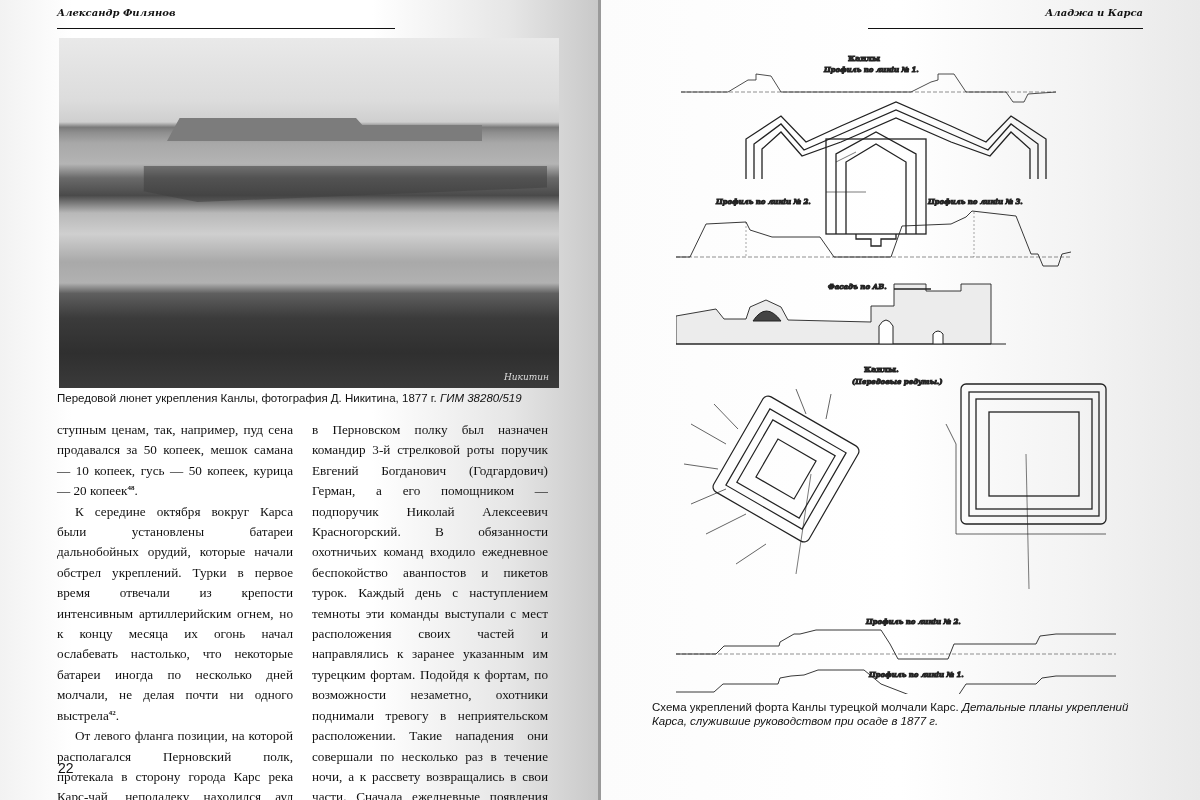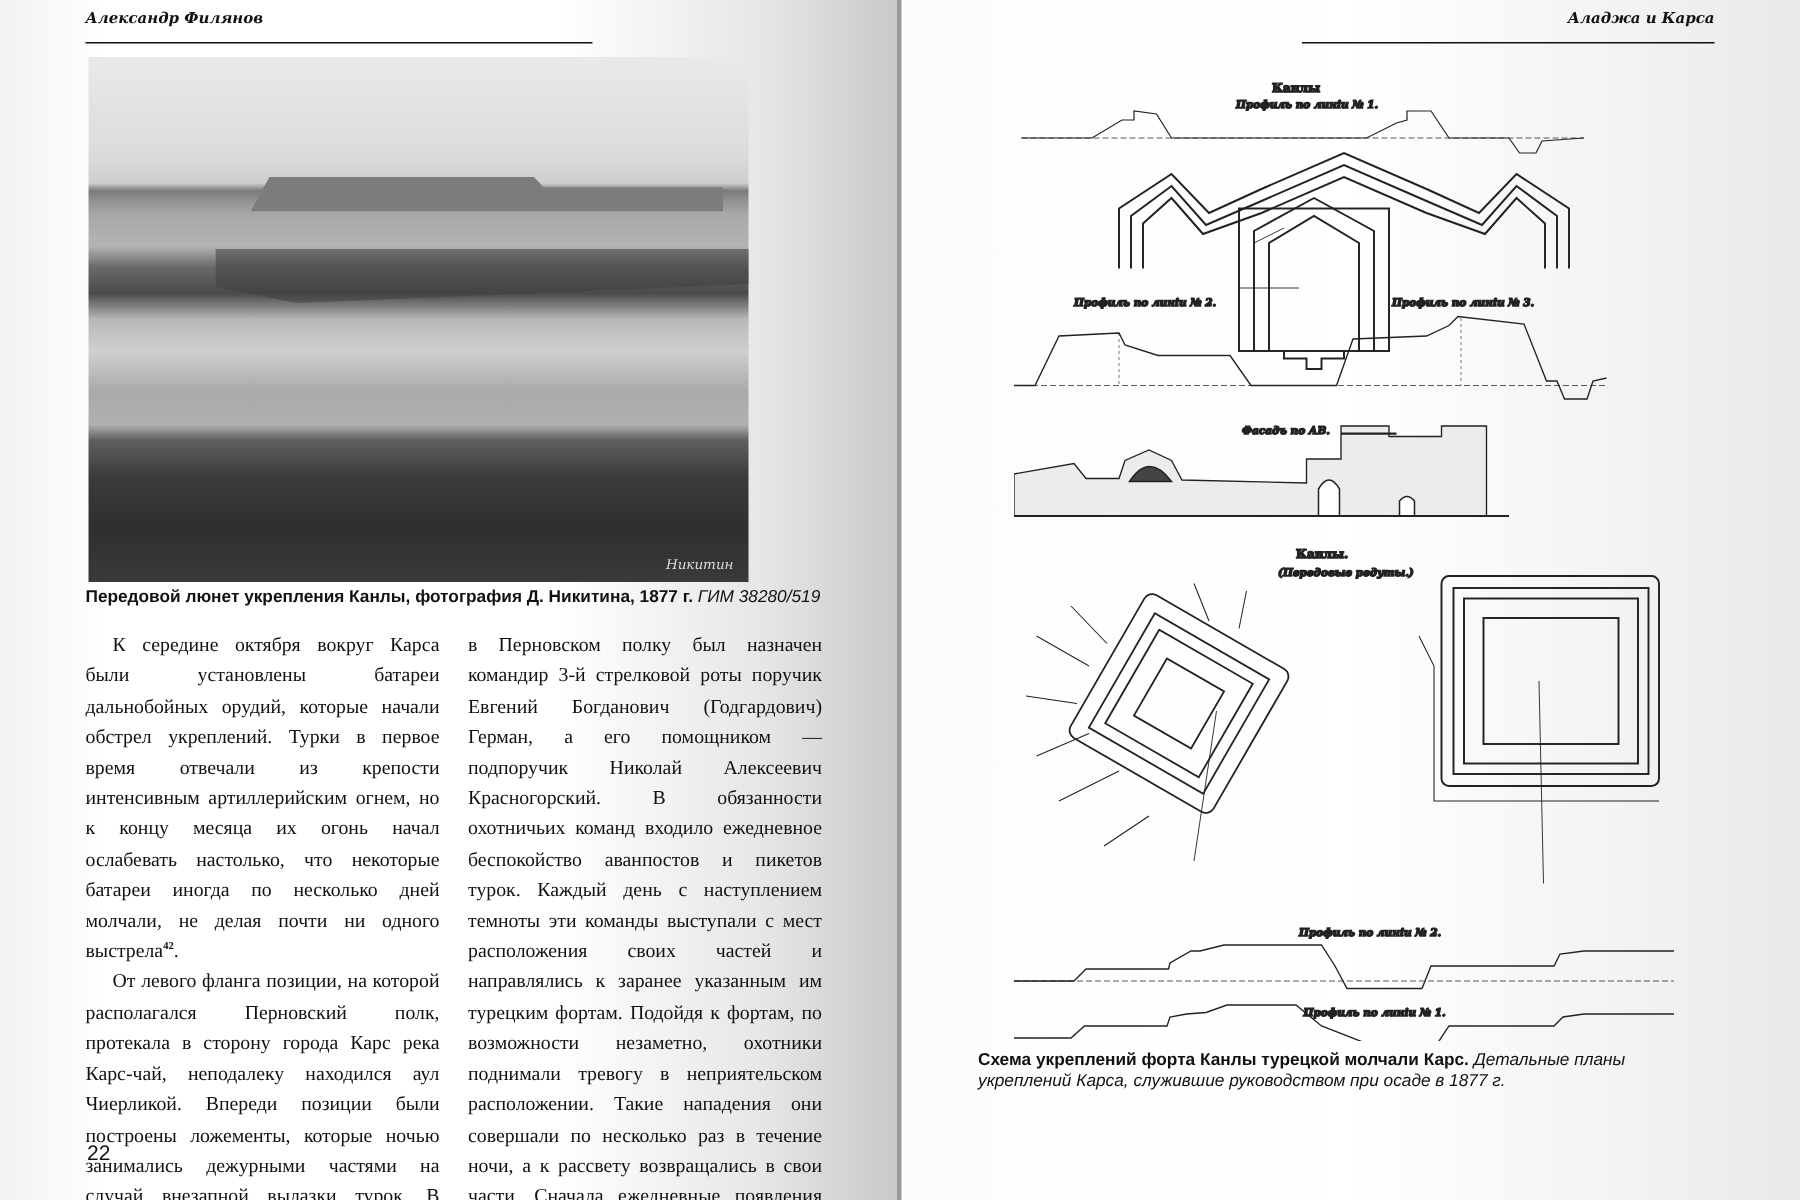--- a/index.html
+++ b/index.html
@@ -21,21 +21,21 @@
     position: absolute; top: 7px; font-family: "DejaVu Serif", serif; font-style: italic;
     font-weight: bold; font-size: 10px; color: #111;
   }
   .rh-left { left: 57px; }
   .rh-right { right: 57px; }
   .rule { position: absolute; top: 28px; height: 1px; background: #111; }
   .rule-left { left: 57px; width: 338px; }
   .rule-right { left: 868px; width: 275px; }
 
   .photo {
-    position: absolute; left: 59px; top: 38px; width: 440px; height: 350px;
+    position: absolute; left: 59px; top: 38px; width: 500px; height: 350px;
     background: linear-gradient(to bottom,
       #e9e9e9 0%, #dcdcdc 18%, #cfcfcf 24%,
       #7a7a7a 25.5%, #8e8e8e 27%, #a8a8a8 30%,
       #b4b4b4 36%, #6a6a6a 40%, #4a4a4a 45%,
       #b8b8b8 50%, #cfcfcf 56%, #a9a9a9 64%,
       #b1b1b1 70%, #5f5f5f 73%, #3b3b3b 80%,
       #2f2f2f 90%, #3a3a3a 100%);
     overflow: hidden;
   }
   .fort-silhouette {
@@ -46,21 +46,21 @@
     position: absolute; left: 40px; top: 128px; width: 448px; height: 36px;
     background: #3f3f3f; opacity: .55; clip-path: polygon(10% 0, 100% 0, 100% 60%, 22% 100%, 10% 70%);
   }
   .signature {
     position: absolute; right: 10px; bottom: 6px; font-size: 9px; font-style: italic; color: #ddd;
   }
 
   .caption {
     position: absolute; font-family: "Liberation Sans", sans-serif; font-size: 11.5px; color: #111;
   }
-  .caption b { font-weight: bold; text-align: right; }
+  .caption b { font-weight: normal; text-align: right; }
   .caption i { font-style: italic; }
   .cap-left { left: 57px; top: 392px; width: 500px; white-space: nowrap; }
   .cap-right { left: 652px; top: 700px; width: 490px; line-height: 14px; }
 
   .column {
     position: absolute; top: 420px; width: 236px;
     font-family: "Liberation Serif", serif; font-size: 13.2px; line-height: 20.4px; text-align: justify;
   }
   .col-1 { left: 57px; }
   .col-2 { left: 312px; }
@@ -92,20 +92,21 @@
     <div class="trench-band"></div>
     <div class="signature">Никитин</div>
   </div>
 
   <div class="caption cap-left">
     <b>Передовой люнет укрепления Канлы, фотография Д. Никитина, 1877 г.</b>
     <i>ГИМ 38280/519</i>
   </div>
 
   <div class="column col-1">
+    <p><span>ступным ценам, так, например, пуд сена продавался за 50 копеек, мешок самана — 10 копеек, гусь — 50 копеек, курица — 20 копеек</span><sup>48</sup><span>.</span></p>
     <p class="indent"><span>К середине октября вокруг Карса были установлены батареи дальнобойных орудий, которые начали обстрел укреплений. Турки в первое время отвечали из крепости интенсивным артиллерийским огнем, но к концу месяца их огонь начал ослабевать настолько, что некоторые батареи иногда по несколько дней молчали, не делая почти ни одного выстрела</span><sup>42</sup><span>.</span></p>
     <p class="indent"><span>От левого фланга позиции, на которой располагался Перновский полк, протекала в сторону города Карс река Карс-чай, неподалеку находился аул Чиерликой. Впереди позиции были построены ложементы, которые ночью занимались дежурными частями на случай внезапной вылазки турок. В русских частях, осаждавших крепость Карс, начали формировать охотничьи команды по 120 человек в каждой под начальством наиболее отличившихся офицеров. Начальником охотничьей команды</span></p>
   </div>
 
   <div class="column col-2">
     <p><span>в Перновском полку был назначен командир 3-й стрелковой роты поручик Евгений Богданович (Годгардович) Герман, а его помощником — подпоручик Николай Алексеевич Красногорский. В обязанности охотничьих команд входило ежедневное беспокойство аванпостов и пикетов турок. Каждый день с наступлением темноты эти команды выступали с мест расположения своих частей и направлялись к заранее указанным им турецким фортам. Подойдя к фортам, по возможности незаметно, охотники поднимали тревогу в неприятельском расположении. Такие нападения они совершали по несколько раз в течение ночи, а к рассвету возвращались в свои части. Сначала ежедневные появления охотников вблизи укреплений беспокоили турецкие гарнизоны, но затем они так к этому привыкли, что перестали обращать на охотников внимание. Турки стали с вечера оставлять на ночь в передовых траншеях особые команды для перестрелки с охотниками, а основная часть войск, размещавшихся в фор-</span></p>
   </div>
 
   <div class="folio folio-left">22</div>
 </div>

